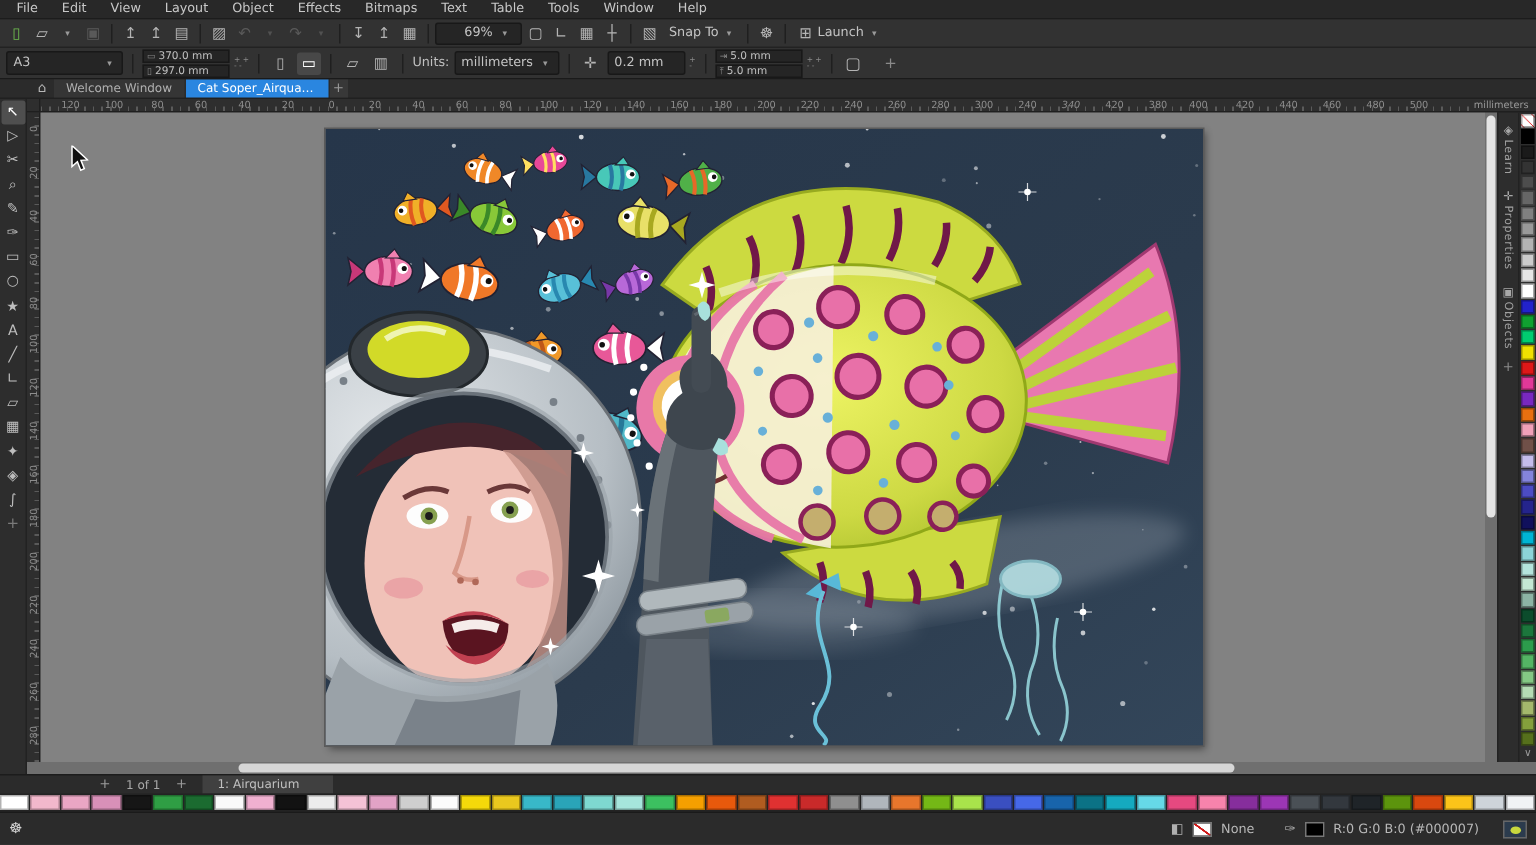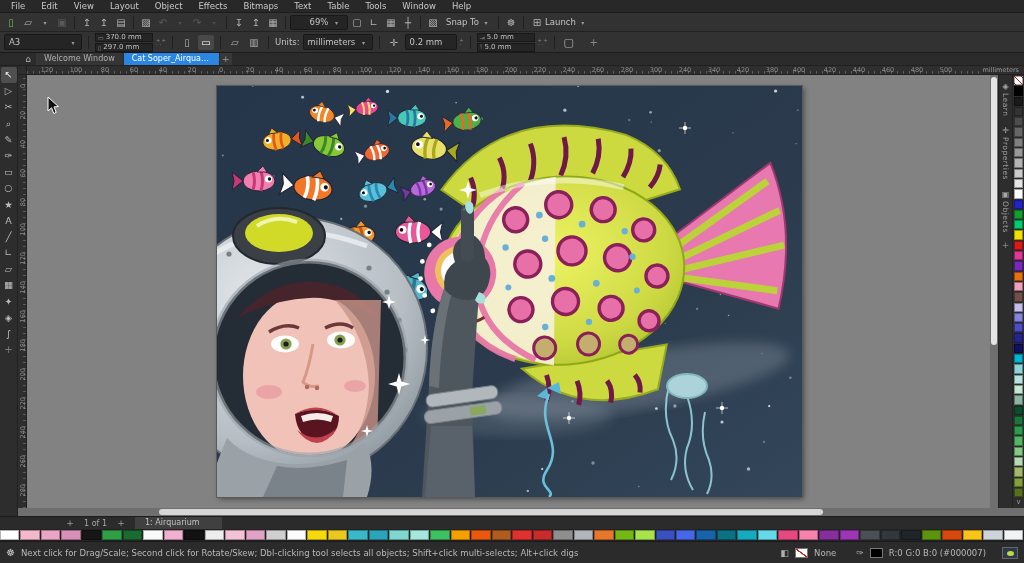--- a/index.html
+++ b/index.html
@@ -890,21 +890,20 @@
       <div class="dswatch" style="background: rgb(31, 36, 40);"></div>
       <div class="dswatch" style="background: rgb(92, 148, 13);"></div>
       <div class="dswatch" style="background: rgb(217, 72, 15);"></div>
       <div class="dswatch" style="background: rgb(252, 196, 25);"></div>
       <div class="dswatch" style="background: rgb(206, 212, 218);"></div>
       <div class="dswatch" style="background: rgb(241, 243, 245);"></div>
     </div>
 
   <div class="statusbar">
     <span class="gear">☸</span>
-    <span>Next click for Drag/Scale; Second click for Rotate/Skew; Dbl-clicking tool selects all objects; Shift+click multi-selects; Alt+click digs</span>
     <div class="status-right">
       <span class="sicon">◧</span>
       <span class="chip nofill"></span>
       <span>None</span>
       <span class="sicon" style="margin-left:14px;">✑</span>
       <span class="chip black"></span>
       <span>R:0 G:0 B:0 (#000007)</span>
       <span class="mini-thumb"></span>
     </div>
   </div>

